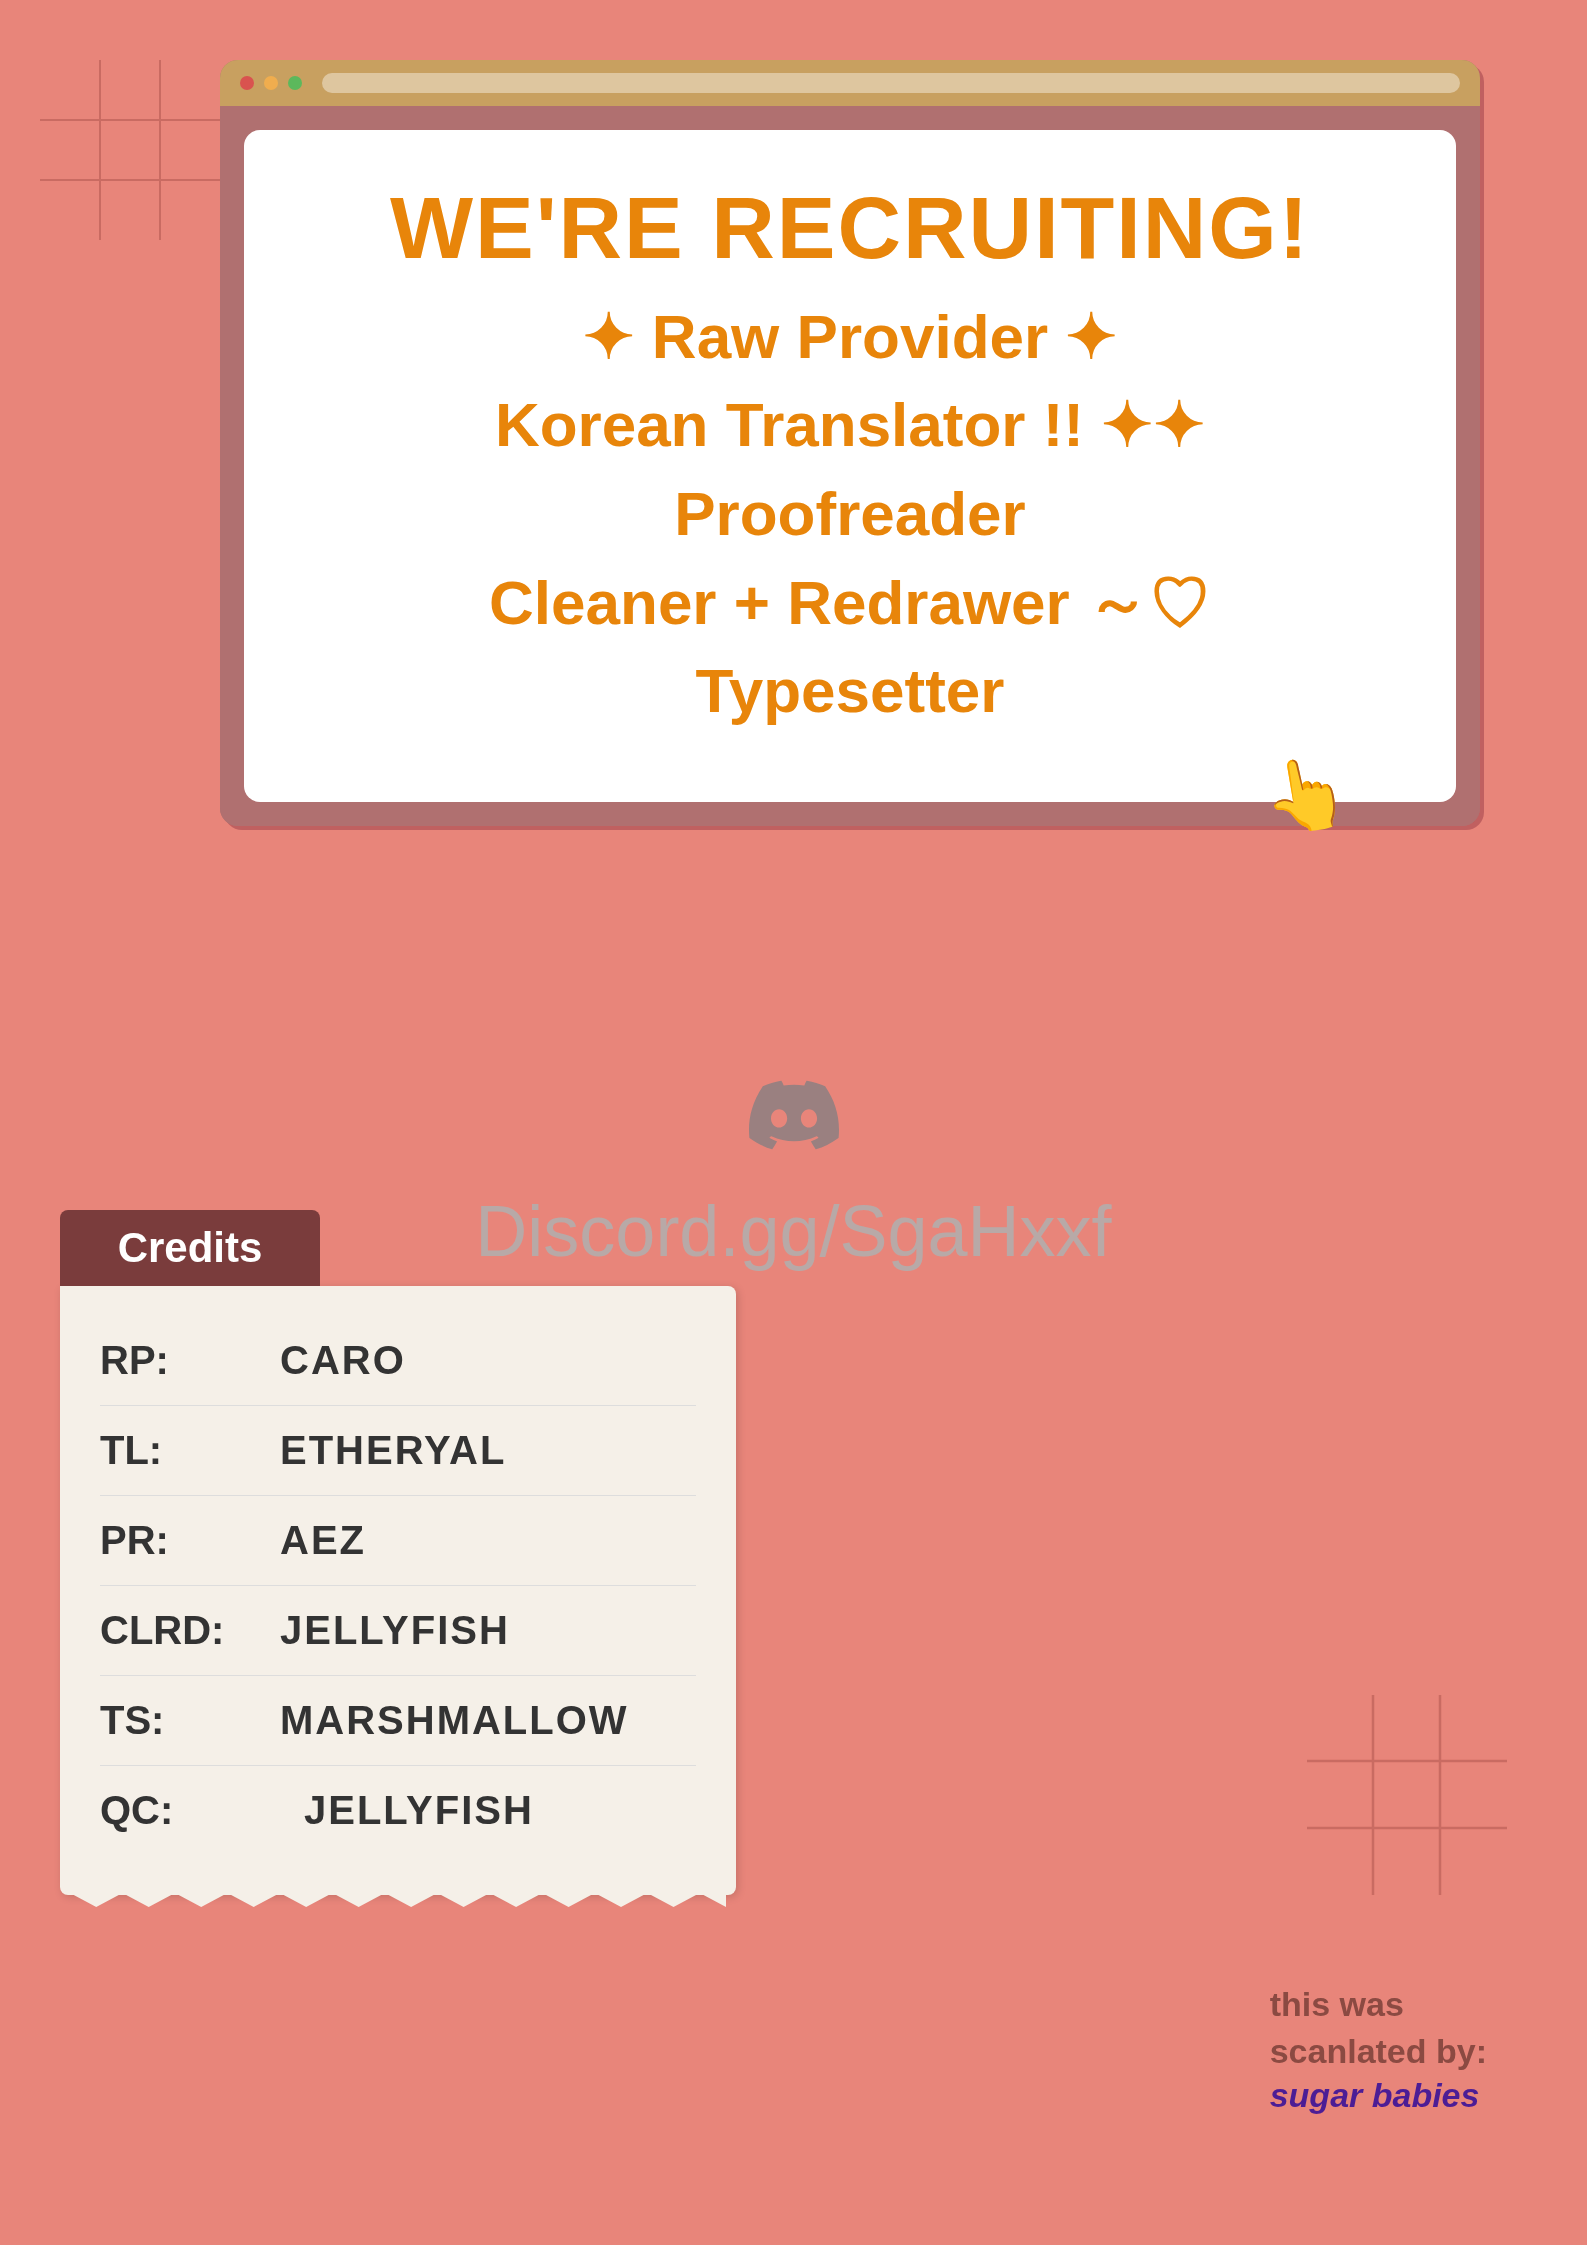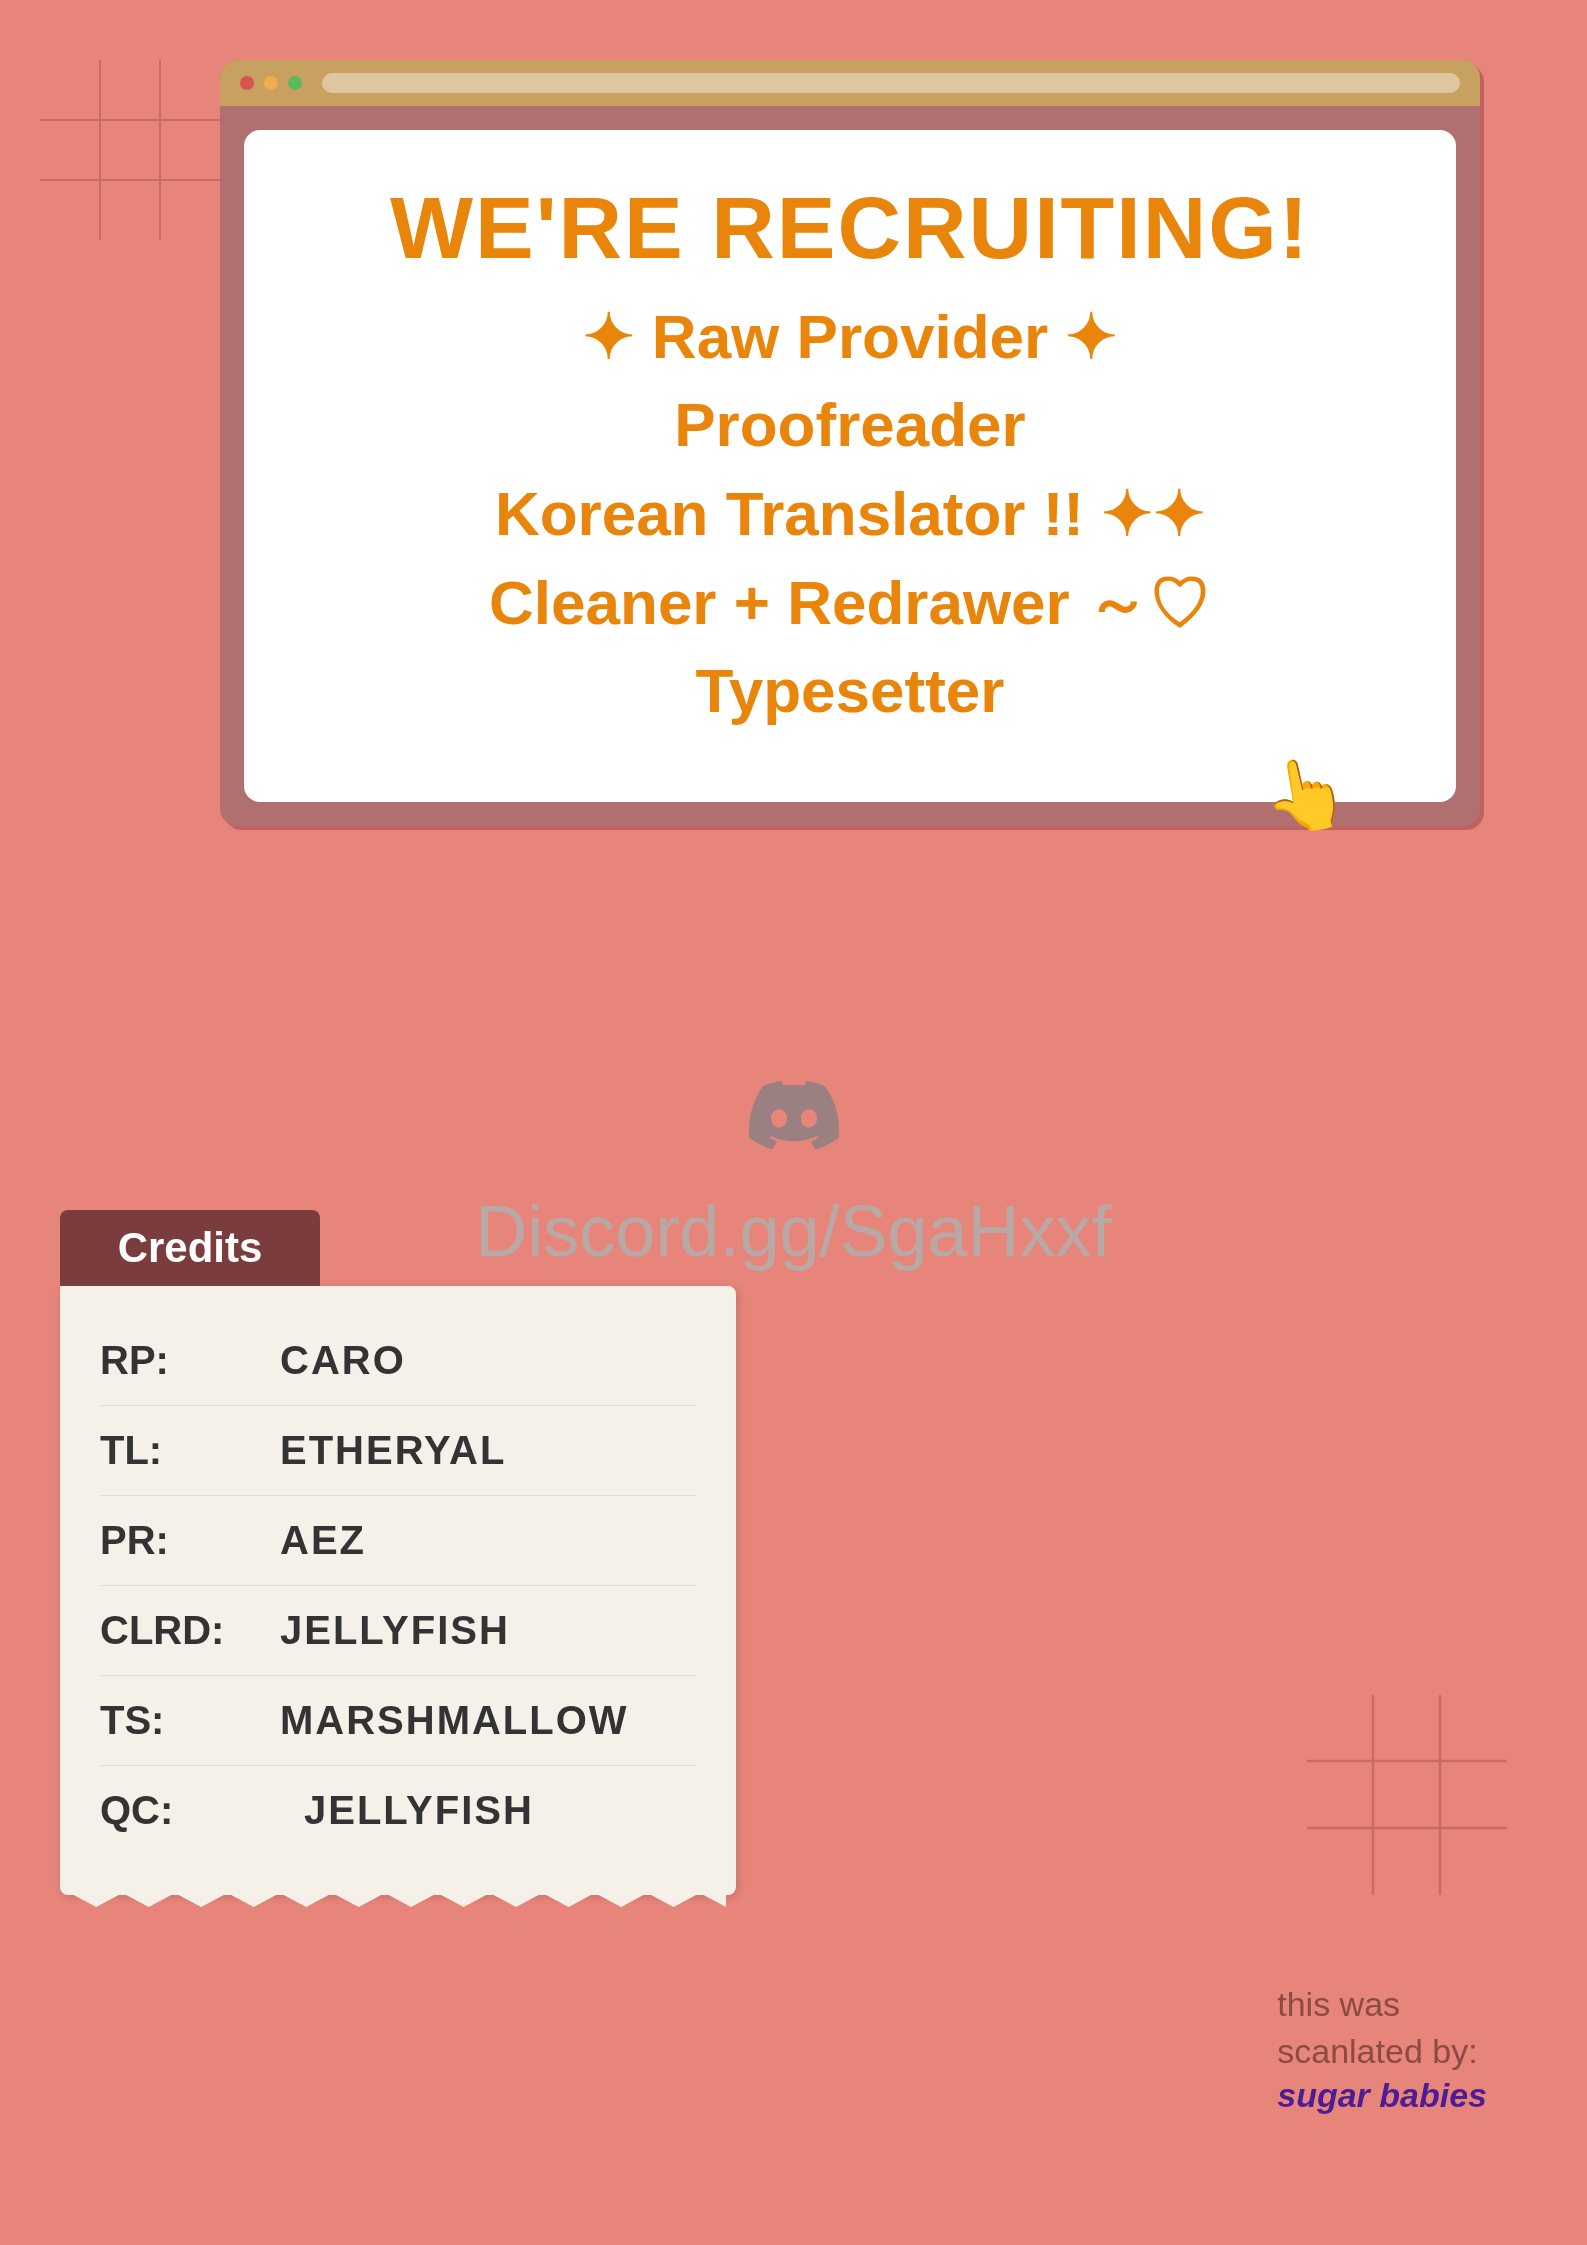--- a/index.html
+++ b/index.html
@@ -221,20 +221,21 @@
       bottom: 130px;
       right: 100px;
       text-align: left;
     }
 
     .scanlated-text {
       font-size: 34px;
       color: #8b4a42;
       font-family: Arial, sans-serif;
       line-height: 1.4;
+      font-weight: bold;
     }
 
     .scanlated-brand {
       font-size: 34px;
       color: #4c1d95;
       font-family: 'Comic Sans MS', cursive, sans-serif;
       font-weight: bold;
       font-style: italic;
     }
 
@@ -260,22 +261,22 @@
     <div class="browser-dot dot-red"></div>
     <div class="browser-dot dot-yellow"></div>
     <div class="browser-dot dot-green"></div>
     <div class="browser-urlbar"></div>
   </div>
   <div class="browser-content">
     <div class="browser-inner">
       <div class="recruiting-title">WE'RE RECRUITING!</div>
       <div class="recruiting-items">
         <div class="recruiting-item">✦ Raw Provider ✦</div>
+        <div class="recruiting-item">Korean Translator !! ✦✦</div>
         <div class="recruiting-item">Proofreader</div>
-        <div class="recruiting-item">Korean Translator !! ✦✦</div>
         <div class="recruiting-item">Cleaner + Redrawer ～♡</div>
         <div class="recruiting-item">Typesetter</div>
       </div>
     </div>
   </div>
 
   <div class="cursor-hand">👆</div>
 </div>
 
 <div class="discord-section">

